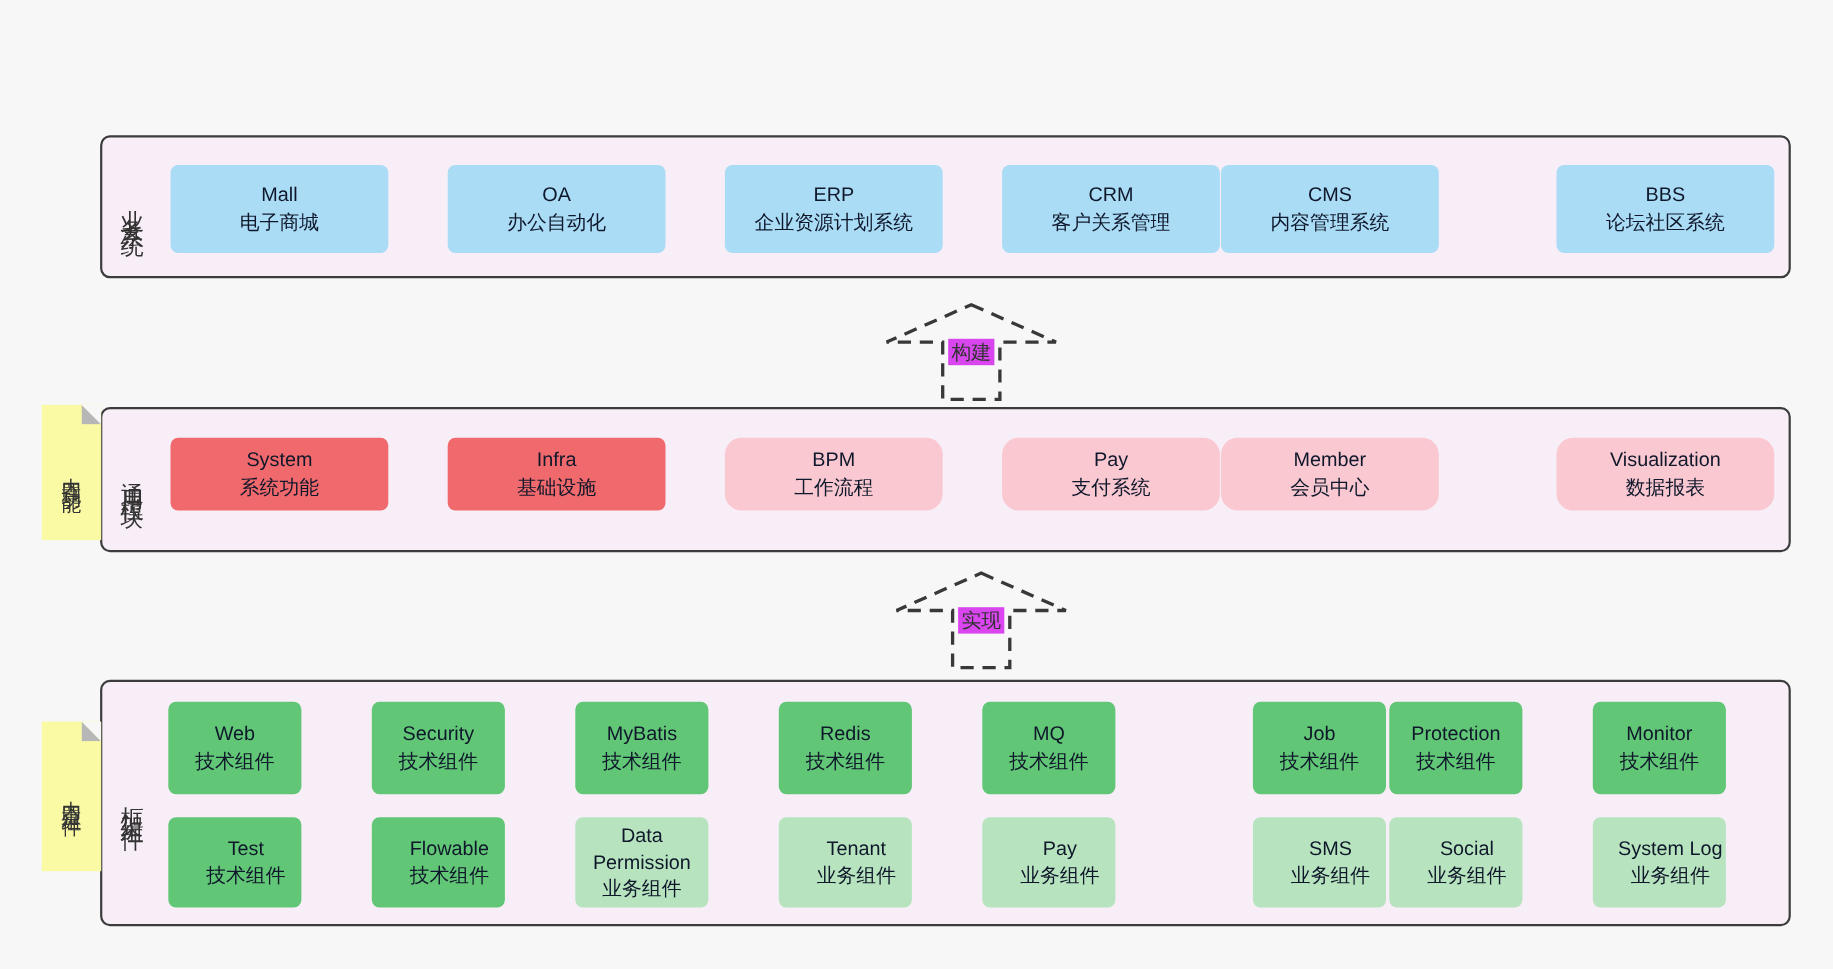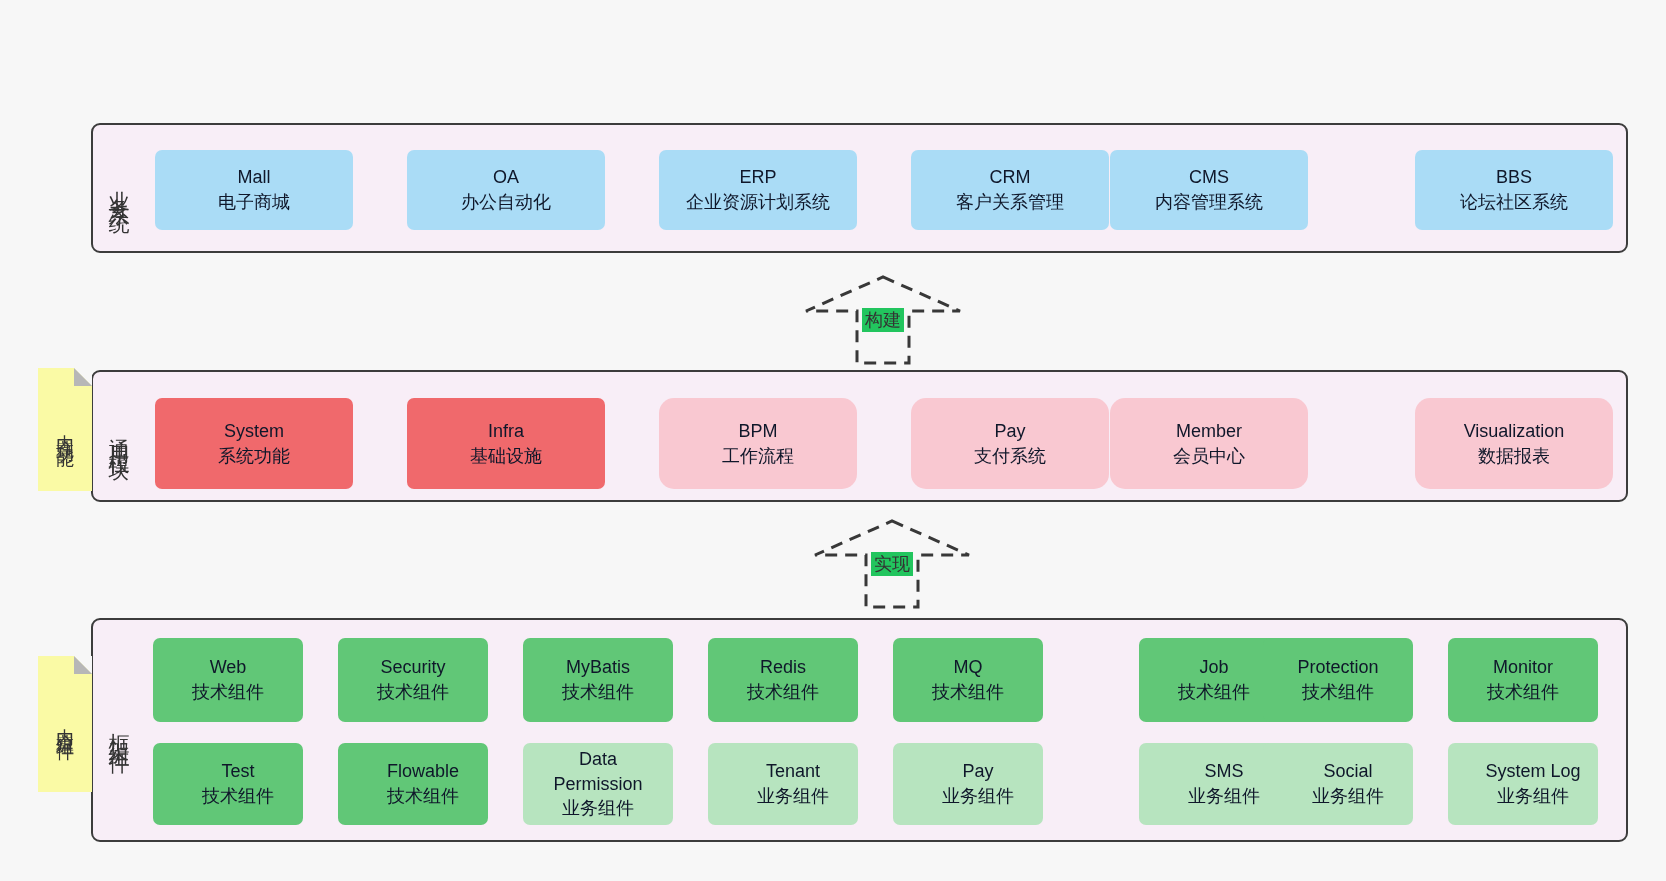--- a/index.html
+++ b/index.html
@@ -40,42 +40,42 @@
     clip-path:polygon(0 0,100% 0,100% 100%);}
   .note-fold{position:absolute;top:0;right:0;width:18px;height:18px;background:#b7b7b7;
     clip-path:polygon(0 0,100% 100%,0 100%);}
   
   .box{
     position:absolute;border-radius:7px;box-sizing:border-box;z-index:2;
     display:flex;flex-direction:column;justify-content:center;align-items:center;
     text-align:center;font-size:18px;line-height:1.38;color:#0f172a;
   }
   .gA{width:198px;}
-  .gB{width:150px;}
+  .gB{width:121px;}
   .l1{top:150px;height:80px;}
-  .l2{top:398px;height:91px;}
+  .l2{top:398px;height:66px;}
   .r1{top:638px;height:84px;}
   .r2{top:743px;height:82px;padding-left:20px;}
   .colA0{left:155px}.colA1{left:407px}.colA2{left:659px}
   .colA3{left:911px}.colA4{left:1110px}.colA5{left:1415px}
   .colB0{left:153px}.colB1{left:338px}.colB2{left:523px}.colB3{left:708px}
   .colB4{left:893px}.colB5{left:1139px}.colB6{left:1263px}.colB7{left:1448px}
   .blue{background:#aadcf6;}
   .red{background:#f0696c;}
   .pink{background:#f9c8d1;border-radius:15px;}
   .green{background:#61c777;}
   .lgreen{background:#b7e4bf;}
   .narrow{padding:12px 24px;}
   
   .arrow{position:absolute;width:160px;height:92px;z-index:1;}
   .arrow1{left:803px;top:274px;}
   .arrow2{left:812px;top:518px;text-decoration:underline;}
   .arrow-label{
     position:absolute;left:50%;top:34px;transform:translateX(-50%);
-    background:#22c55e;padding:0 3px;font-size:18px;color:#333;white-space:nowrap;
+    background:#d946ef;padding:0 3px;font-size:18px;color:#333;white-space:nowrap;
   }
 </style>
 </head>
 <body>
 
 <div class="layer layer1"></div>
 <div class="layer layer2"></div>
 <div class="layer layer3"></div>
 
 <div class="side-label sl1">业务系统</div>

